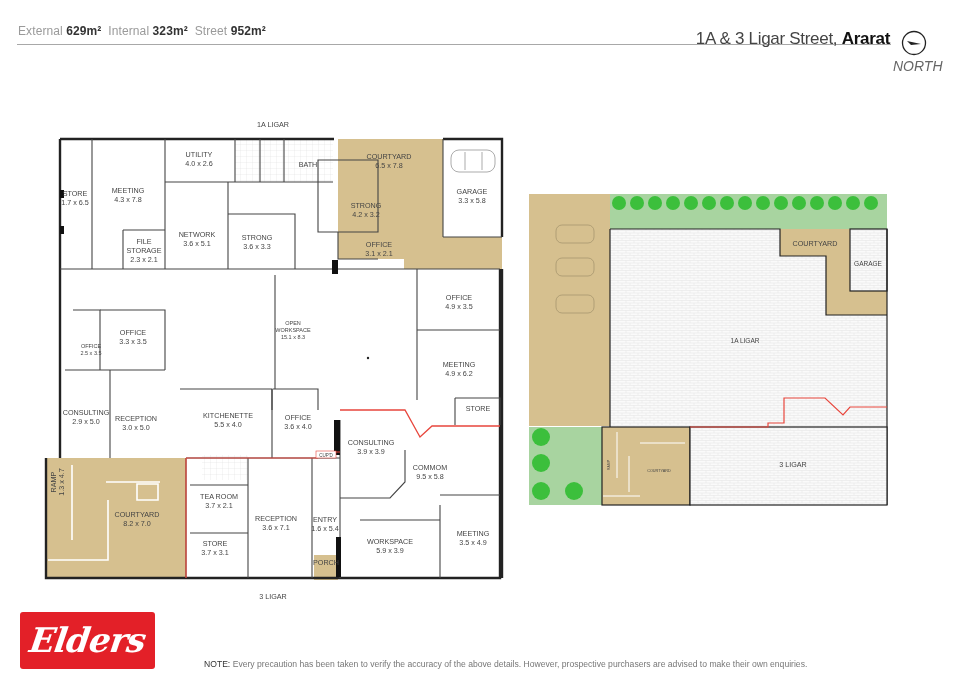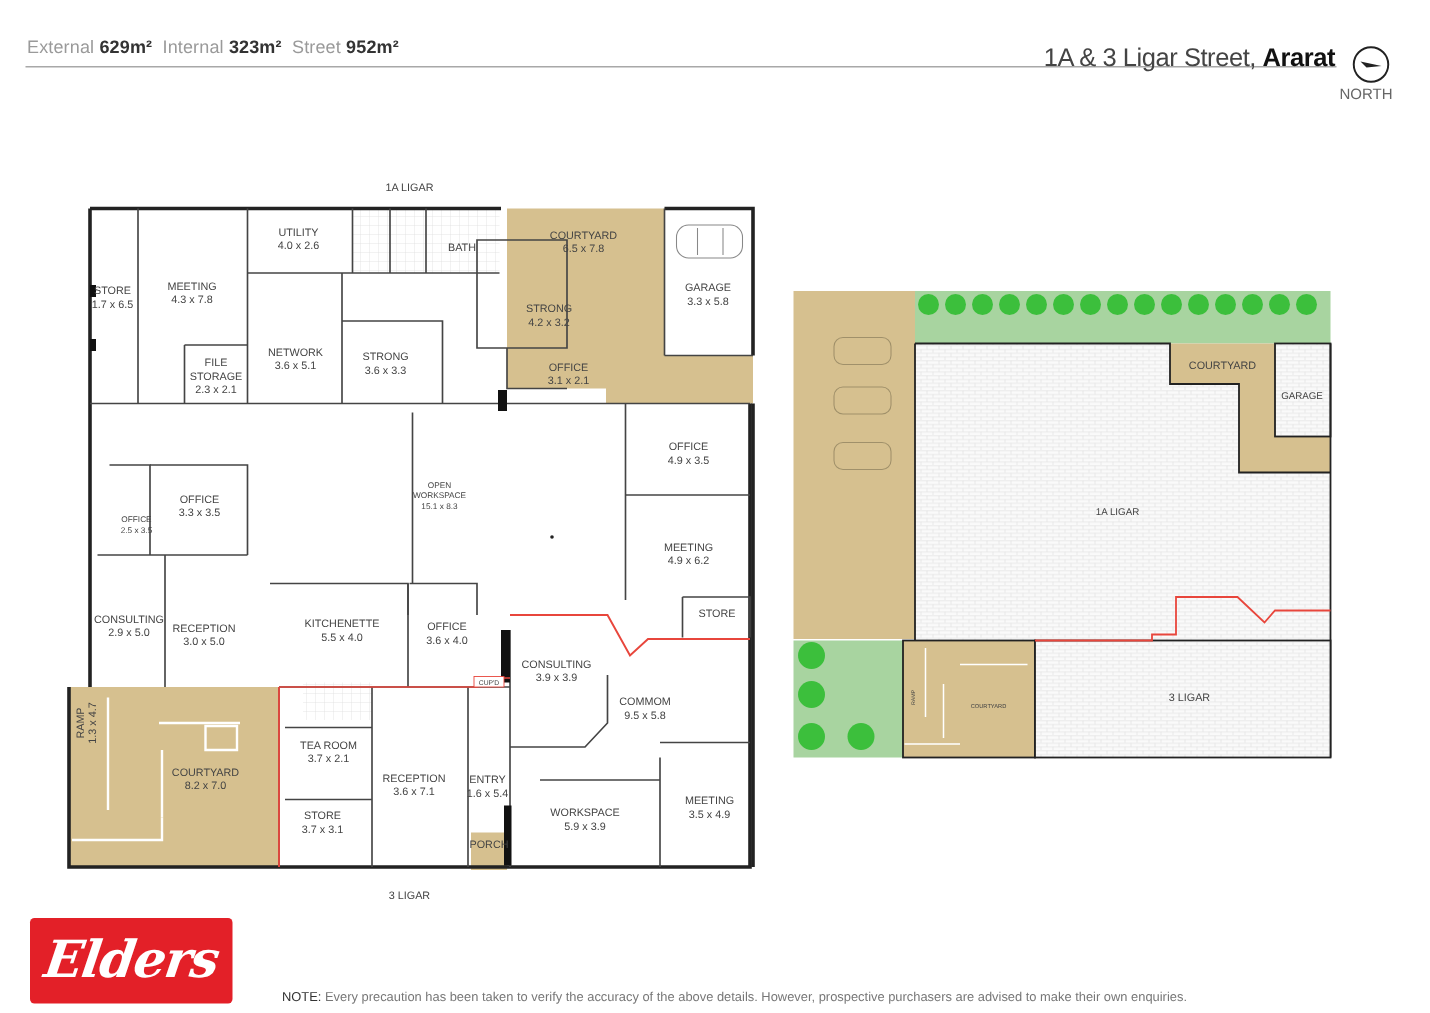--- a/index.html
+++ b/index.html
@@ -3,28 +3,28 @@
 <meta charset="utf-8">
 <style>
   html,body{margin:0;padding:0;background:#fff;}
   body{width:953px;height:675px;position:relative;overflow:hidden;font-family:"Liberation Sans",sans-serif;color:#333;}
   .hdr-stats{position:absolute;left:18px;top:24px;font-size:12px;color:#9a9a9a;letter-spacing:0.1px;}
   .hdr-stats b{color:#333;font-weight:bold;}
   .hdr-line{position:absolute;left:17px;top:44px;width:874px;height:1px;background:#a8a8a8;}
   .hdr-title{position:absolute;right:63px;top:12px;font-size:17px;color:#444;font-weight:300;letter-spacing:-0.3px;margin-top:17px;}
   .hdr-title b{color:#111;font-weight:bold;}
   .north{position:absolute;left:901px;top:30px;width:26px;height:26px;}
-  .north-label{position:absolute;left:893px;top:58px;font-size:10px;color:#666;}
+  .north-label{position:absolute;left:893px;top:58px;font-size:14px;color:#666;font-style:italic;}
   .plan{position:absolute;left:0;top:0;}
   .rlabel{font-family:"Liberation Sans",sans-serif;font-size:7.2px;fill:#444;text-anchor:middle;}
   .slabel{font-family:"Liberation Sans",sans-serif;font-size:7.2px;fill:#444;text-anchor:middle;}
   .logo{position:absolute;left:20px;top:612px;width:135px;height:57px;background:#e32028;border-radius:3px;}
   .logo span{position:absolute;left:0;top:8px;width:100%;text-align:center;color:#fff;font-family:"DejaVu Serif",serif;font-style:italic;font-weight:bold;font-size:34px;letter-spacing:-1px;transform:skewX(-8deg);}
   .note{position:absolute;left:188px;top:659px;font-size:8.6px;color:#777;white-space:nowrap;}
-  .note b{color:#333;font-weight:normal;}
+  .note b{color:#333;font-weight:normal;margin-left:16px;}
 </style>
 </head>
 <body>
 
 <div class="hdr-stats">
   <span>External</span>
   <b>629m²</b>&nbsp;
   <span>Internal</span>
   <b>323m²</b>&nbsp;
   <span>Street</span>

